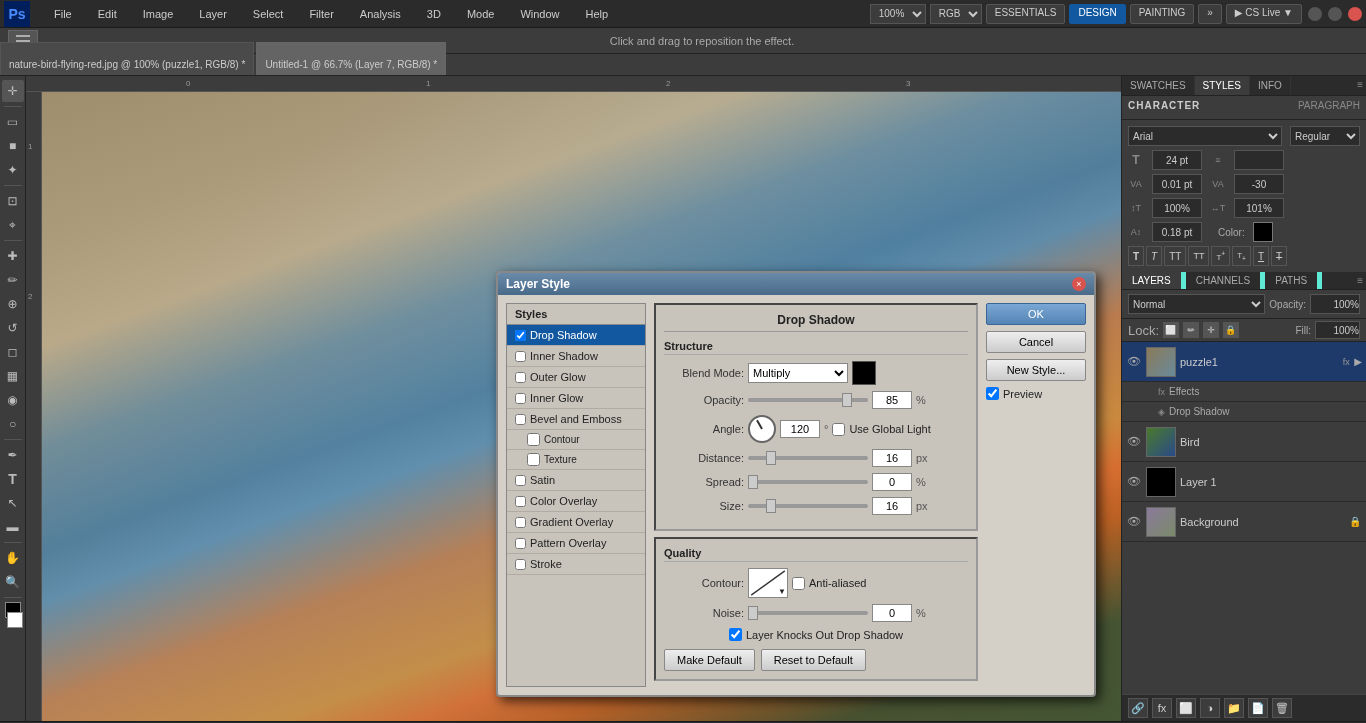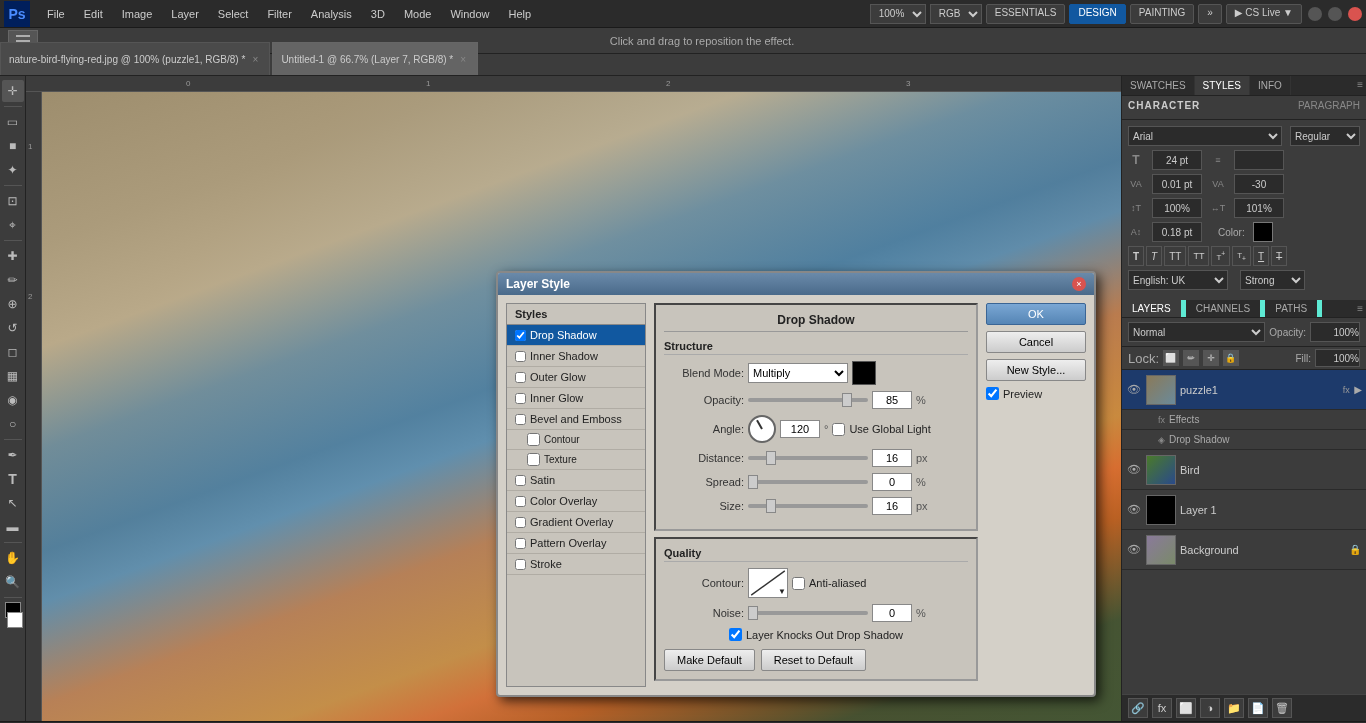--- a/index.html
+++ b/index.html
@@ -1,19 +1,19 @@
 <!DOCTYPE html>
 <html><head>
   <meta charset="utf-8">
   <style>
     * { box-sizing: border-box; margin: 0; padding: 0; }
     body { width: 1366px; height: 723px; overflow: hidden; font-family: Arial, sans-serif; font-size: 11px; background: #3c3c3c; color: #ccc; }
 
     
-    #menu-bar { display: flex; align-items: center; height: 28px; background: #2b2b2b; border-bottom: 1px solid #1a1a1a; padding: 0 4px; gap: 3px; }
+    #menu-bar { display: flex; align-items: center; height: 28px; background: #2b2b2b; border-bottom: 1px solid #1a1a1a; padding: 0 4px; gap: 10px; }
     #menu-bar .ps-logo { width: 26px; height: 26px; background: #001f5c; display: flex; align-items: center; justify-content: center; color: #4a8cff; font-weight: bold; font-size: 14px; margin-right: 6px; }
     #menu-bar .menu-item { padding: 2px 8px; color: #ccc; font-size: 11px; cursor: pointer; border-radius: 2px; }
     .menu-divider { flex: 1; }
     .menu-right { display: flex; align-items: center; gap: 4px; }
     .menu-btn { padding: 2px 8px; background: #3c3c3c; border: 1px solid #555; color: #ccc; font-size: 10px; cursor: pointer; border-radius: 2px; height: 20px; }
     .menu-btn.active { background: #1158a0; border-color: #1158a0; color: white; }
     .menu-select { background: #3c3c3c; border: 1px solid #555; color: #ccc; font-size: 10px; height: 20px; padding: 0 4px; }
     .close-btn-red { width: 14px; height: 14px; background: #d9534f; border-radius: 50%; display: inline-block; cursor: pointer; margin-left: 2px; }
     .win-ctrl { width: 14px; height: 14px; background: #555; border-radius: 50%; display: inline-block; cursor: pointer; margin-left: 2px; }
 
@@ -80,21 +80,21 @@
     .layer-effect-name { color: #aaa; font-size: 10px; }
     .lock-icon-small { color: #888; font-size: 10px; }
     .layers-bottom { display: flex; align-items: center; padding: 3px 6px; gap: 4px; background: #2b2b2b; border-top: 1px solid #444; }
     .layer-btn { width: 20px; height: 20px; background: #3c3c3c; border: 1px solid #555; display: flex; align-items: center; justify-content: center; cursor: pointer; font-size: 11px; color: #ccc; }
 
     
     #status-bar { height: 24px; background: #2b2b2b; border-top: 1px solid #1a1a1a; display: flex; align-items: center; padding: 0 8px; font-size: 10px; color: #999; gap: 16px; }
 
     
     #tabs-bar { height: 22px; background: #3c3c3c; border-bottom: 1px solid #222; display: flex; align-items: flex-end; }
-    .doc-tab { display: flex; align-items: center; padding: 16px 8px; background: #4a4a4a; border: 1px solid #555; border-bottom: none; color: #ccc; font-size: 10px; cursor: pointer; gap: 4px; height: 20px; margin-right: 2px; }
+    .doc-tab { display: flex; align-items: center; padding: 16px 8px; background: #4a4a4a; border: 1px solid #555; border-bottom: none; color: #ccc; font-size: 10px; cursor: pointer; gap: 4px; height: 20px; margin-right: 2px; flex-direction: column; }
     .doc-tab.active { background: #646464; border-color: #666; }
     .tab-close { width: 12px; height: 12px; display: flex; align-items: center; justify-content: center; color: #888; font-size: 10px; cursor: pointer; }
 
     
     #layer-style-dialog {
       position: absolute;
       left: 470px;
       top: 195px;
       width: 600px;
       background: #d4d0c8;
@@ -484,28 +484,20 @@
         <button class="char-btn" style="font-weight:bold;">T</button>
         <button class="char-btn" style="font-style:italic;">T</button>
         <button class="char-btn">TT</button>
         <button class="char-btn" style="font-size:9px;">TT</button>
         <button class="char-btn" style="font-size:8px;">T<sup>+</sup></button>
         <button class="char-btn" style="font-size:8px;">T<sub>+</sub></button>
         <button class="char-btn" style="text-decoration:underline;">T</button>
         <button class="char-btn" style="text-decoration:line-through;">T</button>
       </div>
 
-      <div class="char-row" style="margin-top:4px;">
-        <select class="lang-select">
-          <option>English: UK</option>
-        </select>
-        <select style="width:65px; background:#2b2b2b; border:1px solid #555; color:#ccc; font-size:10px; height:20px; margin-left:4px;">
-          <option>Strong</option>
-        </select>
-      </div>
     </div>
 
     <div id="layers-panel">
       <div class="layers-panel-tabs">
         <div class="layers-panel-tab active">LAYERS</div>
         <div class="layers-panel-tab">CHANNELS</div>
         <div class="layers-panel-tab">PATHS</div>
         <div style="flex:1; background:#2b2b2b;"></div>
         <div style="font-size:10px; color:#888; padding:3px; cursor:pointer;">≡</div>
       </div>

